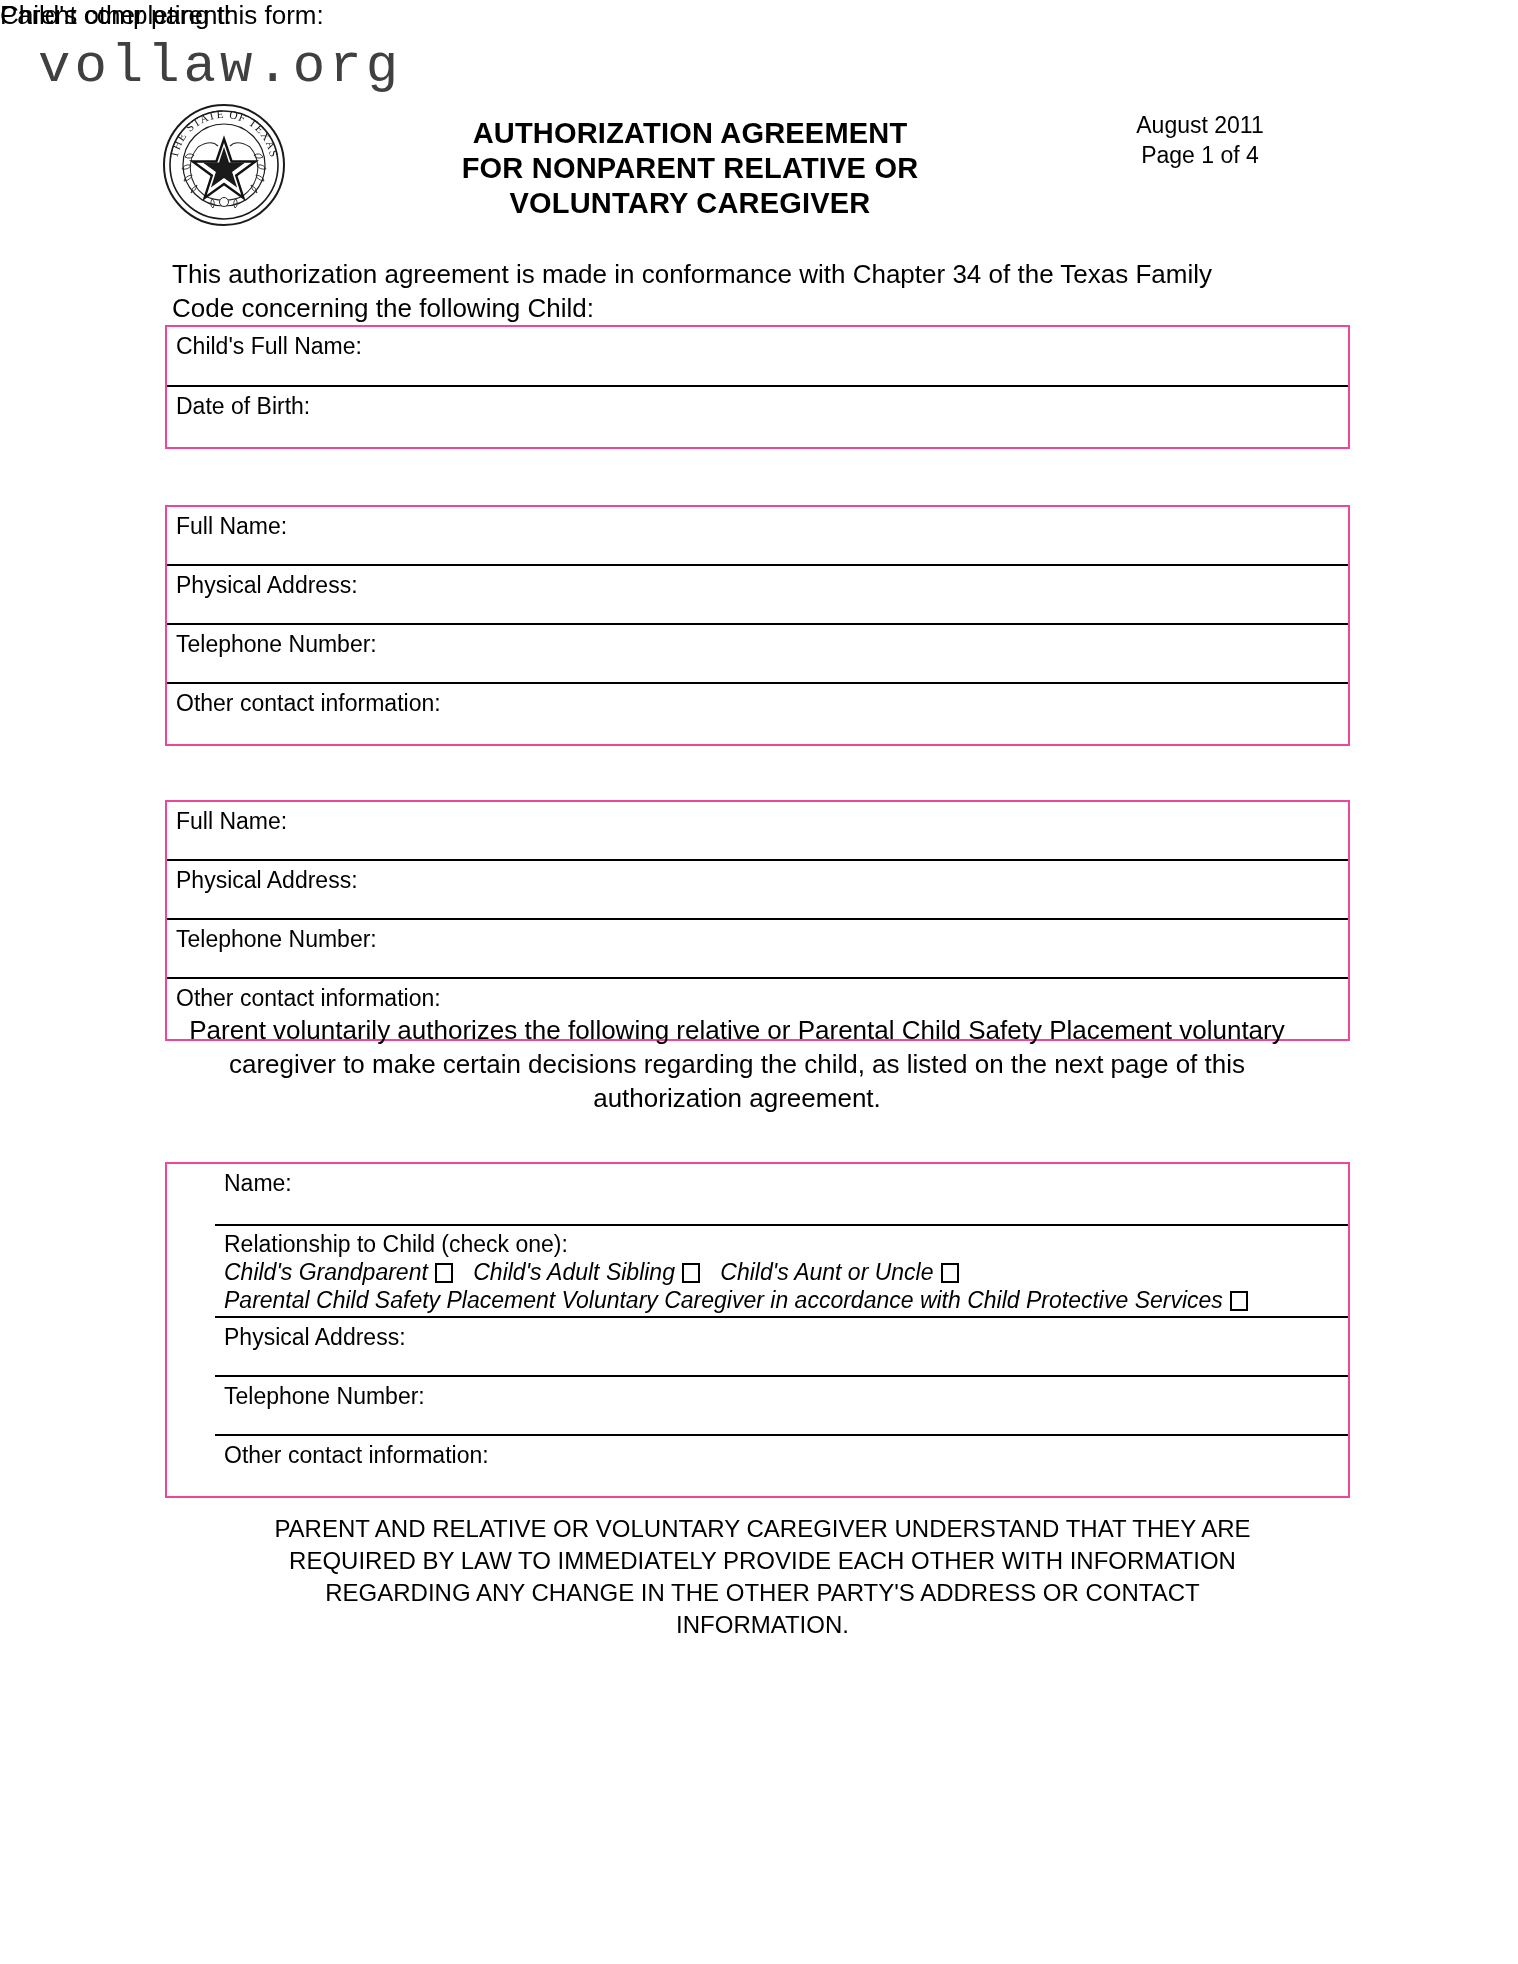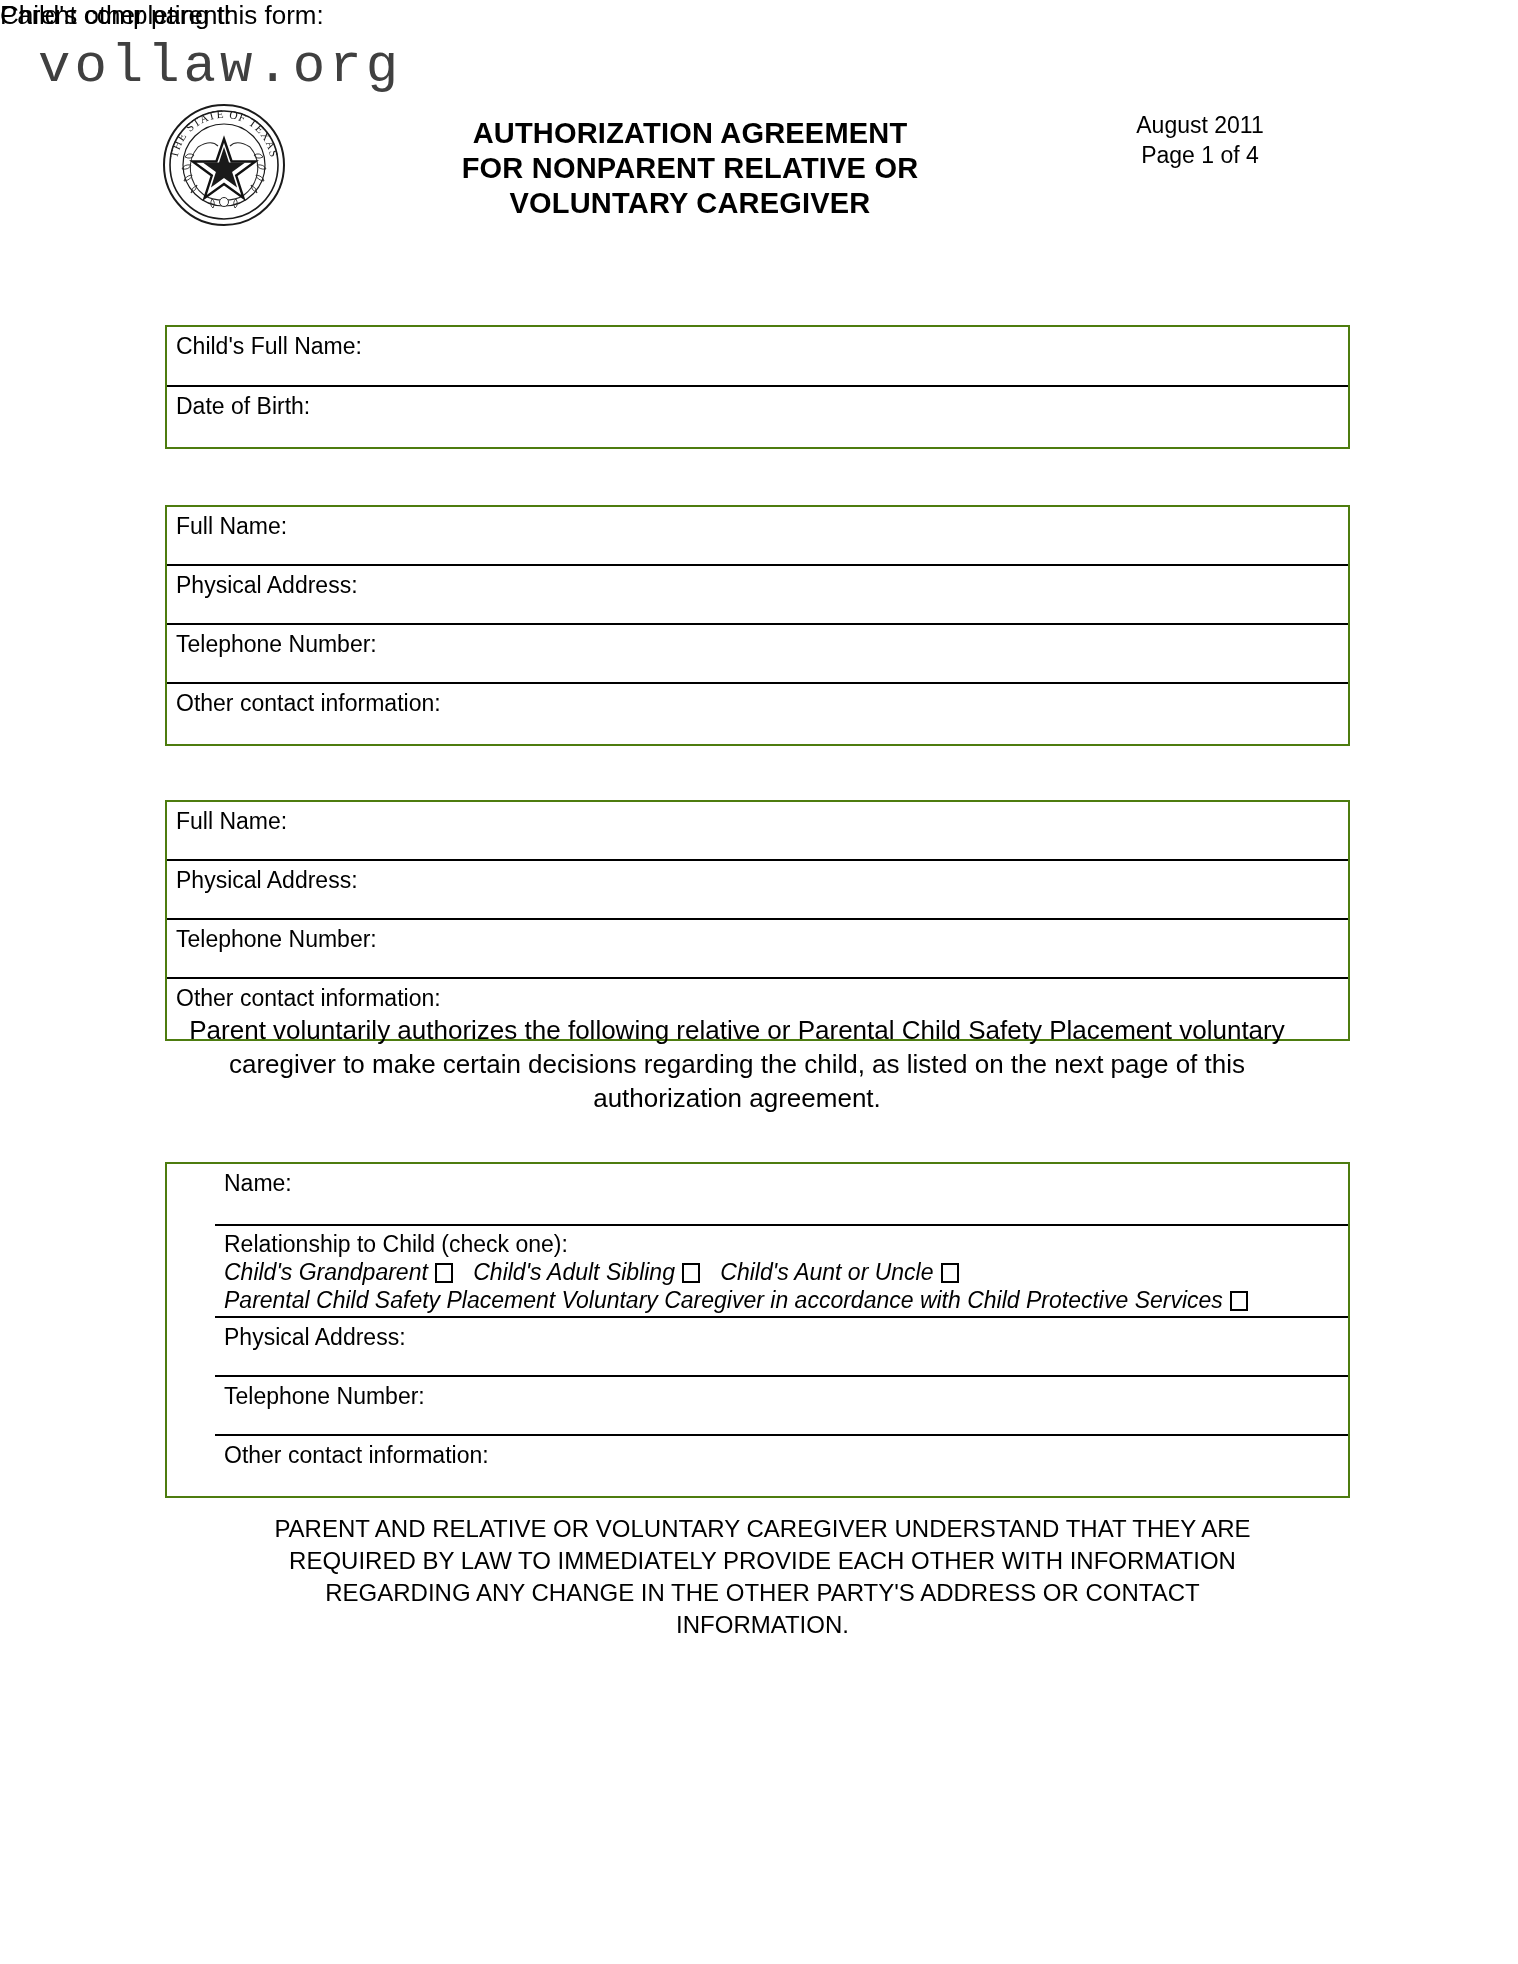--- a/index.html
+++ b/index.html
@@ -95,21 +95,21 @@
     position: absolute;
     font-size: 26px;
     line-height: 30px;
   }
 
   
   .tbl {
     position: absolute;
     left: 165px;
     width: 1185px;
-    border: 2px solid #4d7c0f;
+    border: 2px solid #ec4899;
     border-collapse: collapse;
     background: #fff;
     box-sizing: border-box;
   }
   .tbl .row {
     border-bottom: 2px solid #000;
     box-sizing: border-box;
     padding: 5px 0 0 9px;
     font-size: 23px;
     line-height: 28px;
@@ -213,20 +213,21 @@
       <div>FOR NONPARENT RELATIVE OR</div>
       <div>VOLUNTARY CAREGIVER</div>
     </div>
 
     <div class="header-meta">
       <div>August 2011</div>
       <div>Page 1 of 4</div>
     </div>
   </div>
 
+  <div class="para para-intro">This authorization agreement is made in conformance with Chapter 34 of the Texas Family Code concerning the following Child:</div>
 
   <div class="tbl tbl-child">
     <div class="row row-h60">Child's Full Name:</div>
     <div class="row row-h60">Date of Birth:</div>
   </div>
 
   <div class="section-heading">Parent completing this form:</div>
   <div class="tbl tbl-parent">
     <div class="row row-h59">Full Name:</div>
     <div class="row row-h59">Physical Address:</div>

